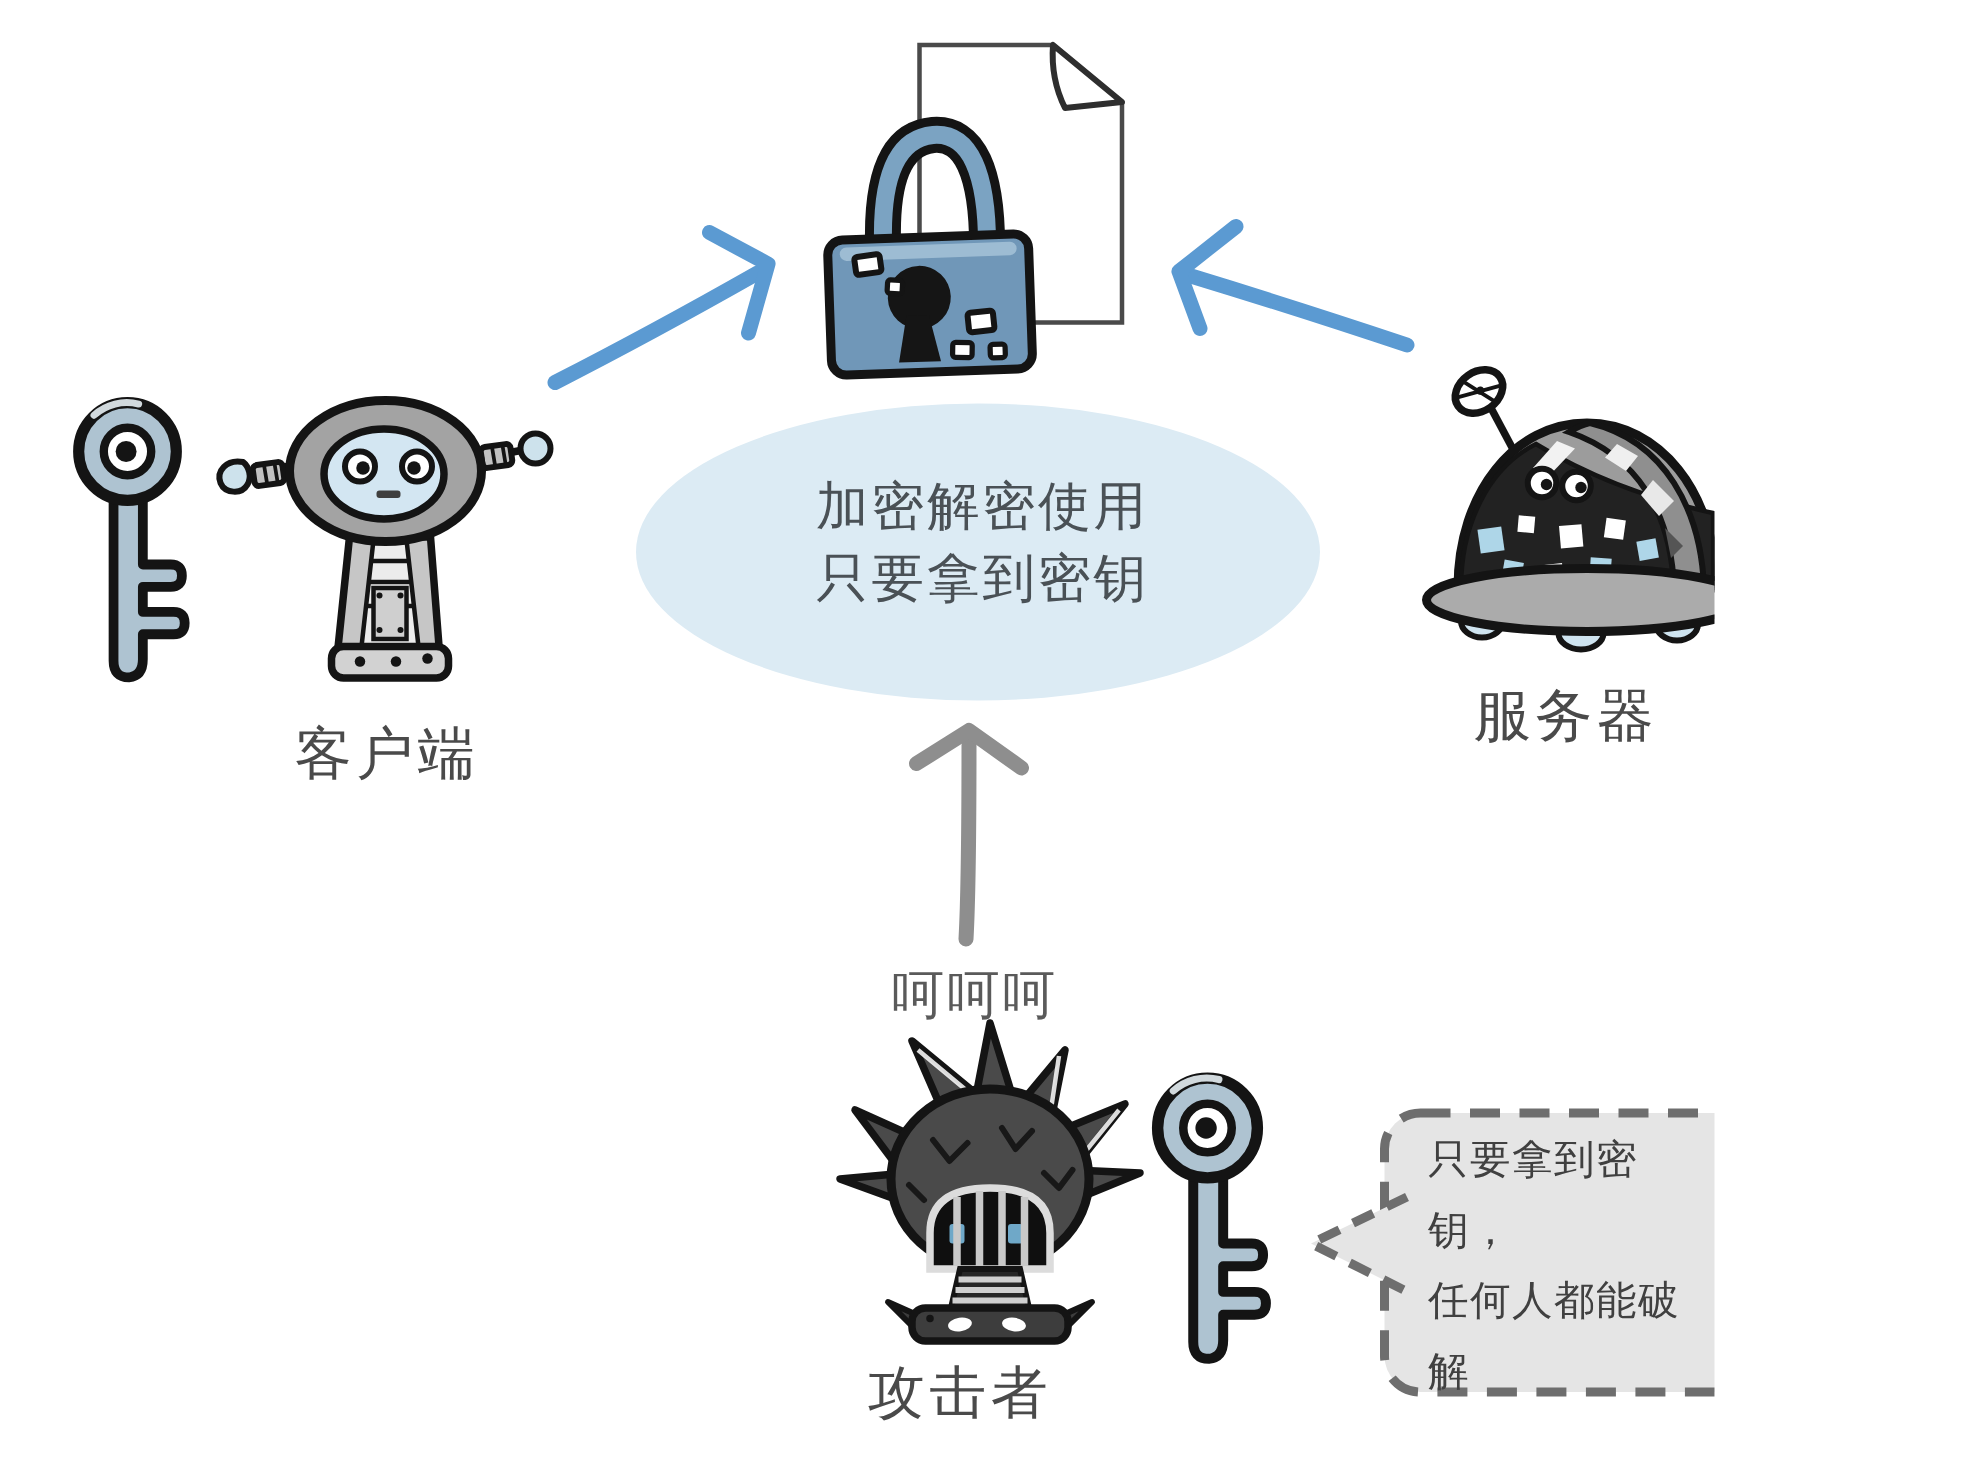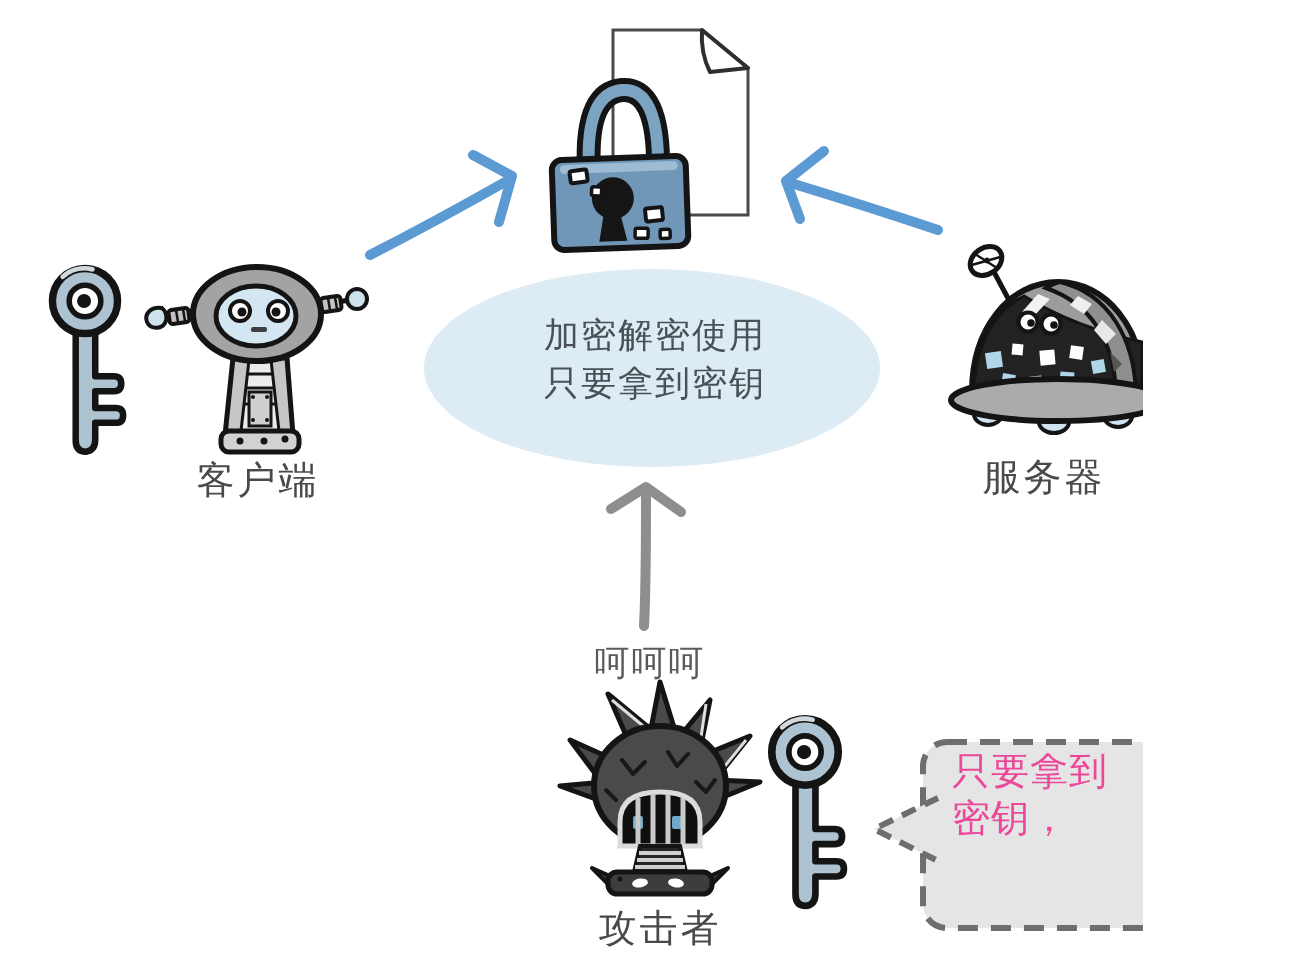--- a/index.html
+++ b/index.html
@@ -1,47 +1,47 @@
 <!DOCTYPE html>
 <html><head>
 <meta charset="utf-8">
 <style>
   html,body{margin:0;padding:0;background:#fff;}
   .canvas{
     position:relative;
     width:1143px;height:972px;
     background:#ffffff;
     overflow:hidden;
-    font-family:Liberation Mono, monospace;
+    font-family:Liberation Sans, sans-serif;
   }
   .scene-svg{position:absolute;left:0;top:0;}
   .label{
     position:absolute;
     color:#4a4a4a;
     text-align:center;
     white-space:nowrap;
   }
   .note-text{
     position:absolute;
     left:544px;top:314px;
     font-size:35px;line-height:48px;
     color:#4a5156;
     letter-spacing:2px;
   }
   .bubble-text{
     position:absolute;
     left:952px;top:750px;
-    font-size:38px;line-height:47px;
-    color:#ec4899;
+    font-size:27px;line-height:47px;
+    color:#404040;
     letter-spacing:1px;
   }
-  .lbl-client{left:178px;top:455px;width:160px;font-size:38px;letter-spacing:3px;}
+  .lbl-client{left:178px;top:477px;width:160px;font-size:38px;letter-spacing:3px;}
   .lbl-server{left:964px;top:452px;width:160px;font-size:38px;letter-spacing:3px;}
   .lbl-laugh{left:570px;top:640px;width:160px;font-size:35px;letter-spacing:2px;color:#5a5a5a;}
-  .lbl-attacker{left:580px;top:903px;width:160px;font-size:38px;letter-spacing:3px;}
+  .lbl-attacker{left:560px;top:903px;width:160px;font-size:38px;letter-spacing:3px;}
 </style>
 </head>
 <body>
 
 <div class="canvas">
 
 <svg class="scene-svg" width="1309" height="972" viewBox="0 0 1309 972">
 
   <defs>
     <g id="key-shape">
@@ -231,15 +231,16 @@
   <div>只要拿到密钥</div>
 </div>
 
 <div class="label lbl-client">客户端</div>
 <div class="label lbl-server">服务器</div>
 <div class="label lbl-laugh">呵呵呵</div>
 <div class="label lbl-attacker">攻击者</div>
 
 <div class="bubble-text">
   <div>只要拿到密钥，</div>
+  <div>任何人都能破解</div>
 </div>
 
 </div>
 
 </body></html>

